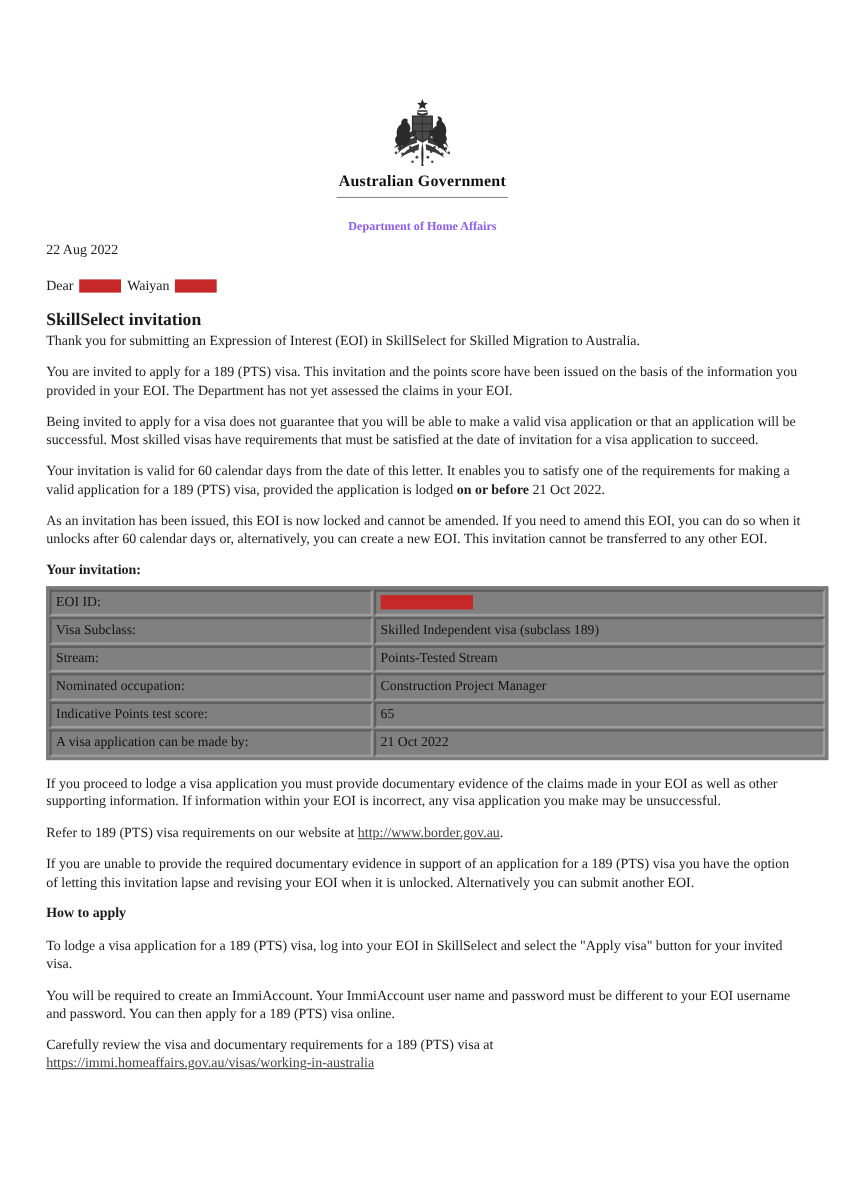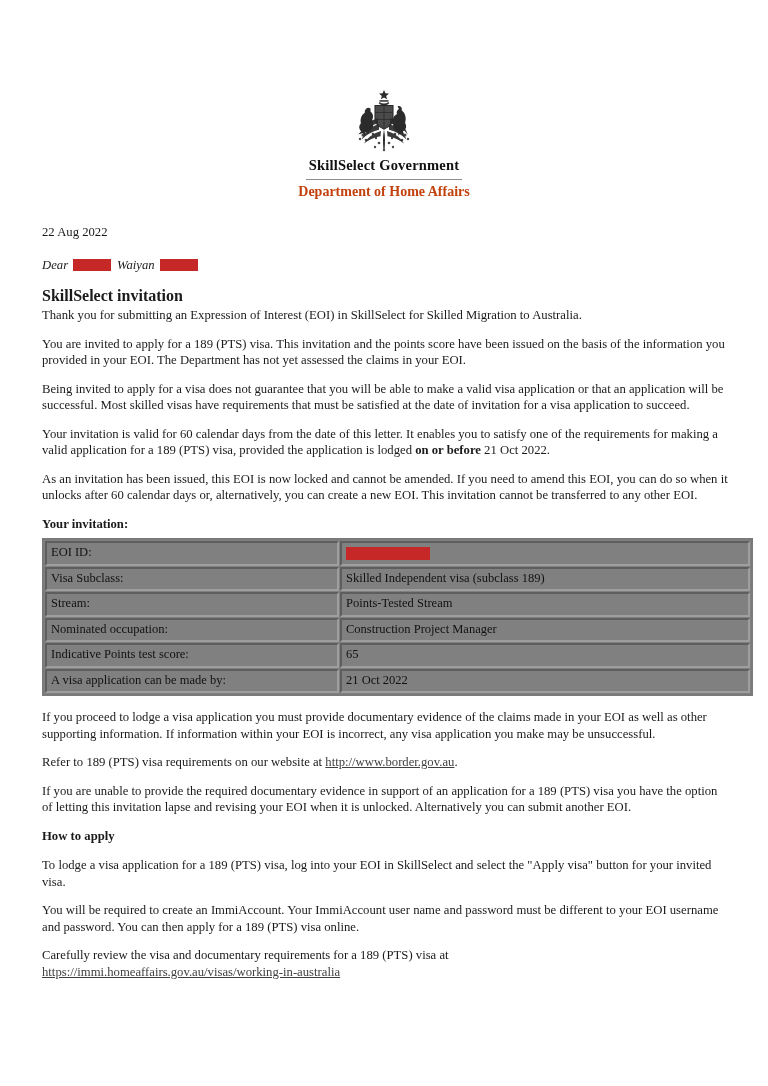--- a/index.html
+++ b/index.html
@@ -50,42 +50,42 @@
   }
   .crest-rule {
     width: 156px;
     height: 1px;
     background: #8b8b8b;
     margin: 5px 0 4px 0;
   }
   .dept-name {
     font-family: "Liberation Serif", "DejaVu Serif", serif;
     font-weight: bold;
-    font-size: 14px;
-    color: #c2410c;
+    font-size: 11px;
+    color: #8b5cf6;
     text-align: center;
     line-height: 1.1;
+    margin-top: 16px;
   }
 
   
   .body-wrap {
     padding: 0 40px 0 42px;
-    margin-top: 25px;
+    margin-top: 7px;
     font-size: 12.7px;
     line-height: 1.30;
   }
   .letter-date {
     margin: 0 0 16px 0;
   }
   .salutation {
     margin: 0 0 13px 0;
     display: flex;
     align-items: center;
     gap: 0;
-    font-style: italic;
   }
   .salutation .word { white-space: pre; }
 
   .redact {
     display: inline-block;
     background: #C62828;
     height: 12px;
     vertical-align: middle;
     border-radius: 0;
   }
@@ -201,21 +201,21 @@
               <circle cx="52" cy="39" r="1.2"></circle>
             <circle cx="34" cy="55" r="1.3"></circle>
               <circle cx="44" cy="55" r="1.3"></circle>
             <circle cx="30" cy="59" r="1.2"></circle>
               <circle cx="48" cy="59" r="1.2"></circle>
             <circle cx="39" cy="62" r="1.2"></circle>
           </g>
         </g>
       </svg>
     </span>
-    <div class="gov-name">SkillSelect Government</div>
+    <div class="gov-name">Australian Government</div>
     <div class="crest-rule"></div>
     <div class="dept-name">Department of Home Affairs</div>
   </div>
 
   <div class="body-wrap">
 
     <div class="letter-date">22 Aug 2022</div>
 
     <div class="salutation">
       <span class="word">Dear</span>

